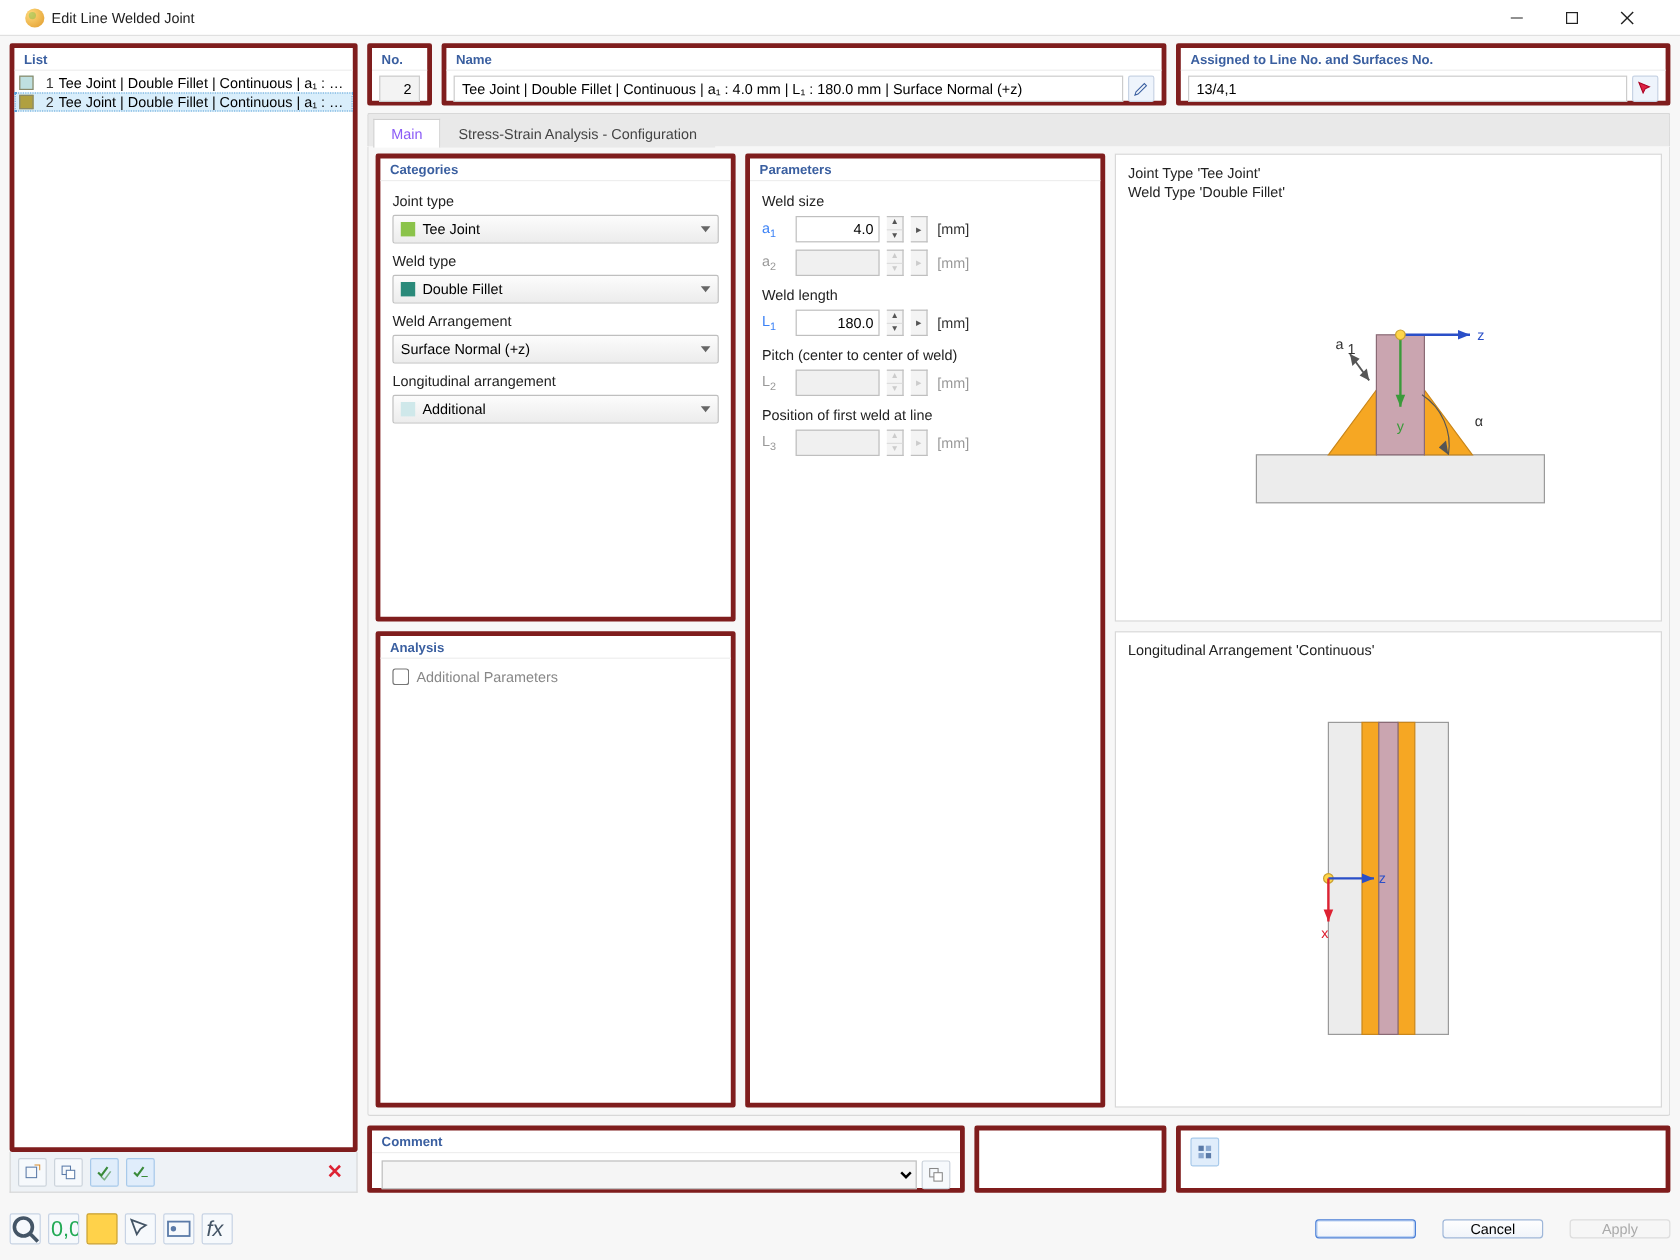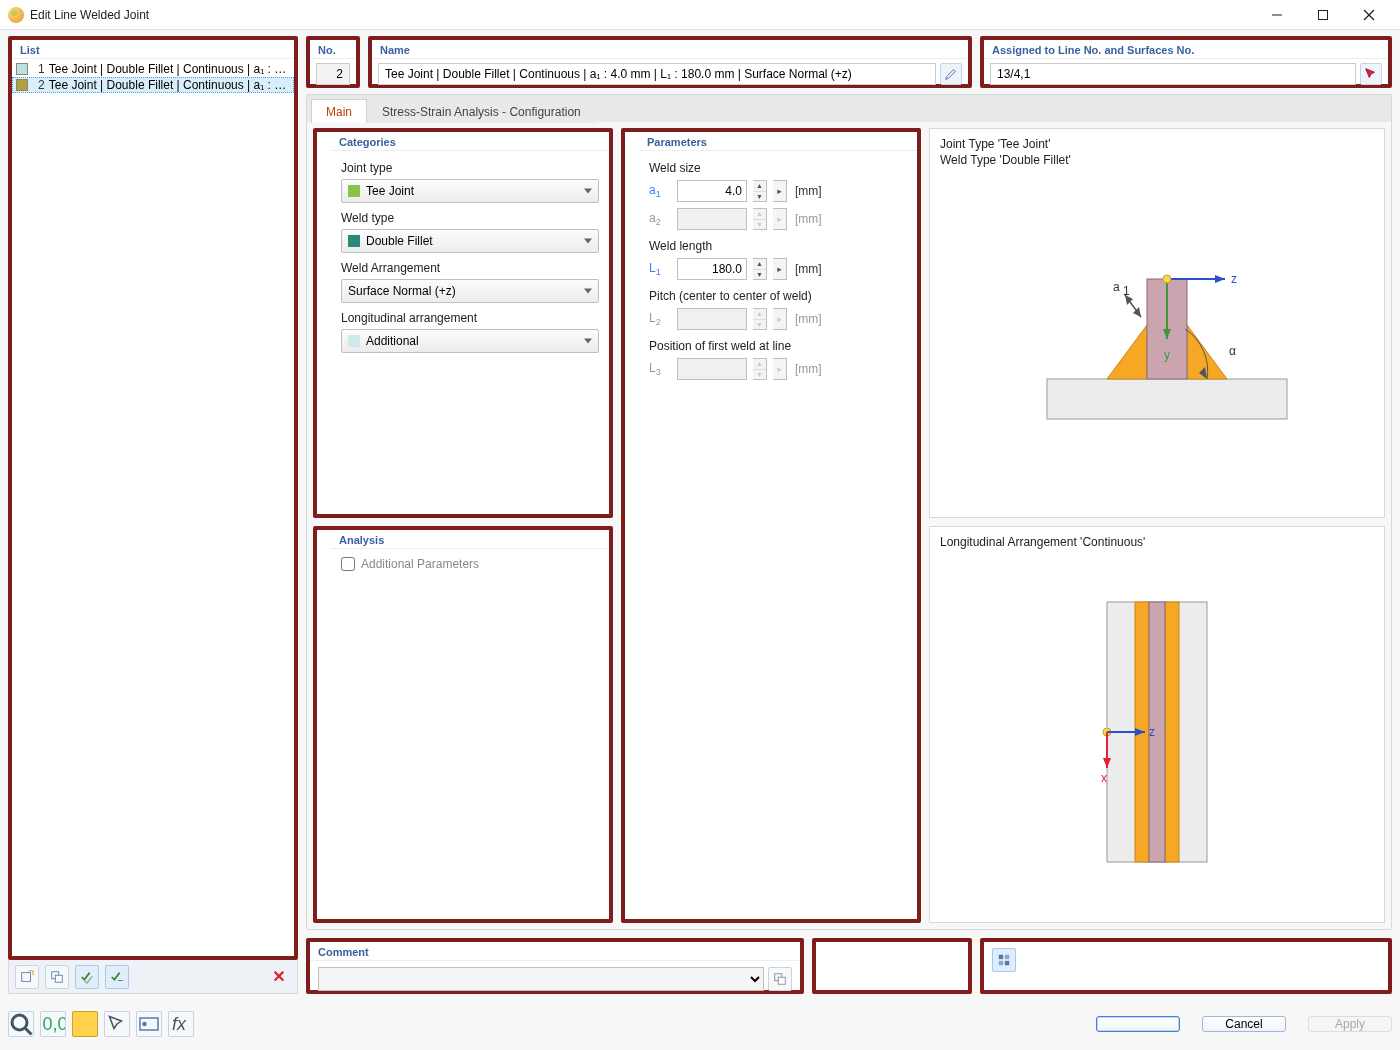--- a/index.html
+++ b/index.html
@@ -1,18 +1,18 @@
 <!DOCTYPE html>
 <html><head>
 <meta charset="utf-8">
 <style>
 * { box-sizing: border-box; margin: 0; padding: 0; font-family: "Segoe UI", Tahoma, sans-serif; font-size: 12px; }
 html, body { width: 1400px; height: 1050px; background: #fff; overflow: hidden; }
 
-.titlebar { height: 30px; display: flex; align-items: center; padding: 0 8px; border-bottom: 1px solid #e0e0e0; justify-content: space-between; }
+.titlebar { height: 30px; display: flex; align-items: center; padding: 0 21px; border-bottom: 1px solid #e0e0e0; justify-content: space-between; }
 .titlebar .icon { width: 16px; height: 16px; margin-right: 6px; border-radius: 50%; background: radial-gradient(circle at 30% 30%, #ffd97a, #e09a2b); position: relative; }
 .titlebar .icon::after { content: ""; position: absolute; left: 3px; top: 3px; width: 6px; height: 6px; border-radius: 50%; background: #6b4; opacity: .4; }
 .titlebar .title { flex: 1; color: #222; }
 .winbtns { display: flex; gap: 0; }
 .winbtn { width: 46px; height: 30px; display: flex; align-items: center; justify-content: center; cursor: pointer; }
 .winbtn svg { width: 12px; height: 12px; }
 
 .body { position: absolute; top: 30px; left: 0; right: 0; bottom: 0; padding: 6px 8px; background: #f7f7f7; }
 
 .columns { display: flex; gap: 8px; height: calc(100% - 50px); }
@@ -43,29 +43,29 @@
 .namebox { flex: 1; }
 .assignedbox { width: 412px; }
 .toprow input { width: 100%; height: 22px; border: 1px solid #ccc; padding: 0 6px; background: #fff; }
 .toprow .field { padding: 4px 6px; display: flex; align-items: center; gap: 4px; flex: 1; }
 .nobox input { text-align: right; background: #f3f3f3; }
 .editname { width: 22px; height: 22px; border: 1px solid #c7d3e4; background: #eef4fc; border-radius: 2px; display: flex; align-items: center; justify-content: center; cursor: pointer; flex: none; }
 .editname svg, .iconbtn svg { width: 14px; height: 14px; }
 
 .tabsrow { height: 28px; background: #e9e9e9; border: 1px solid #d8d8d8; border-bottom: none; display: flex; align-items: flex-end; padding: 0 4px; margin-top: 6px; border-radius: 2px 2px 0 0; }
 .tab { padding: 5px 14px 4px; border: 1px solid transparent; border-bottom: none; cursor: pointer; color: #444; background: #e9e9e9; position: relative; top: 1px; }
-.tab.active { background: #fff; border-color: #d0d0d0; color: #c2410c; }
+.tab.active { background: #fff; border-color: #d0d0d0; color: #8b5cf6; }
 
 .mainarea { flex: 1; display: flex; gap: 8px; }
 .mainarea .col { display: flex; flex-direction: column; gap: 8px; }
 .colA { width: 300px; }
 .colB { width: 300px; }
 .colC { flex: 1; }
 
-.section { flex: 0 0 auto; padding-left: 14px; }
+.section { flex: 0 0 auto; }
 .section.grow { flex: 1; }
 .section .body-in { padding: 8px 10px; }
 .label { color: #222; margin: 8px 0 4px; }
 .label:first-child { margin-top: 2px; }
 
 .select { position: relative; height: 24px; border: 1px solid #bfbfbf; background: linear-gradient(#fcfcfc,#ececec); display: flex; align-items: center; padding: 0 22px 0 6px; cursor: pointer; border-radius: 2px; }
 .select .swatch { width: 12px; height: 12px; margin-right: 6px; }
 .select::after { content: ""; position: absolute; right: 6px; top: 50%; width: 0; height: 0; border-left: 4px solid transparent; border-right: 4px solid transparent; border-top: 5px solid #666; transform: translateY(-50%); }
 
 .paramrow { display: flex; align-items: center; gap: 6px; height: 24px; margin-bottom: 4px; }

